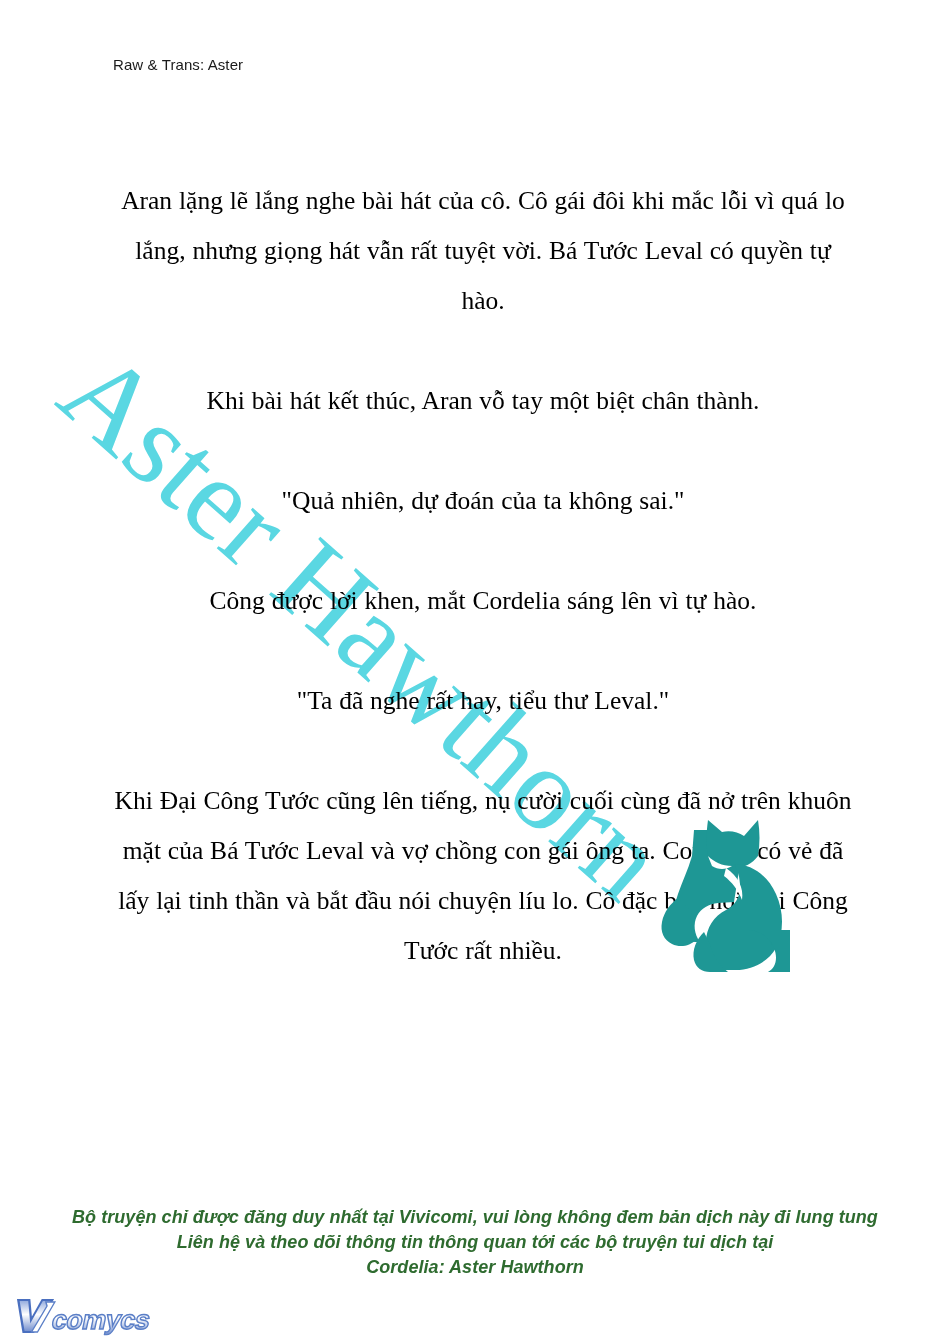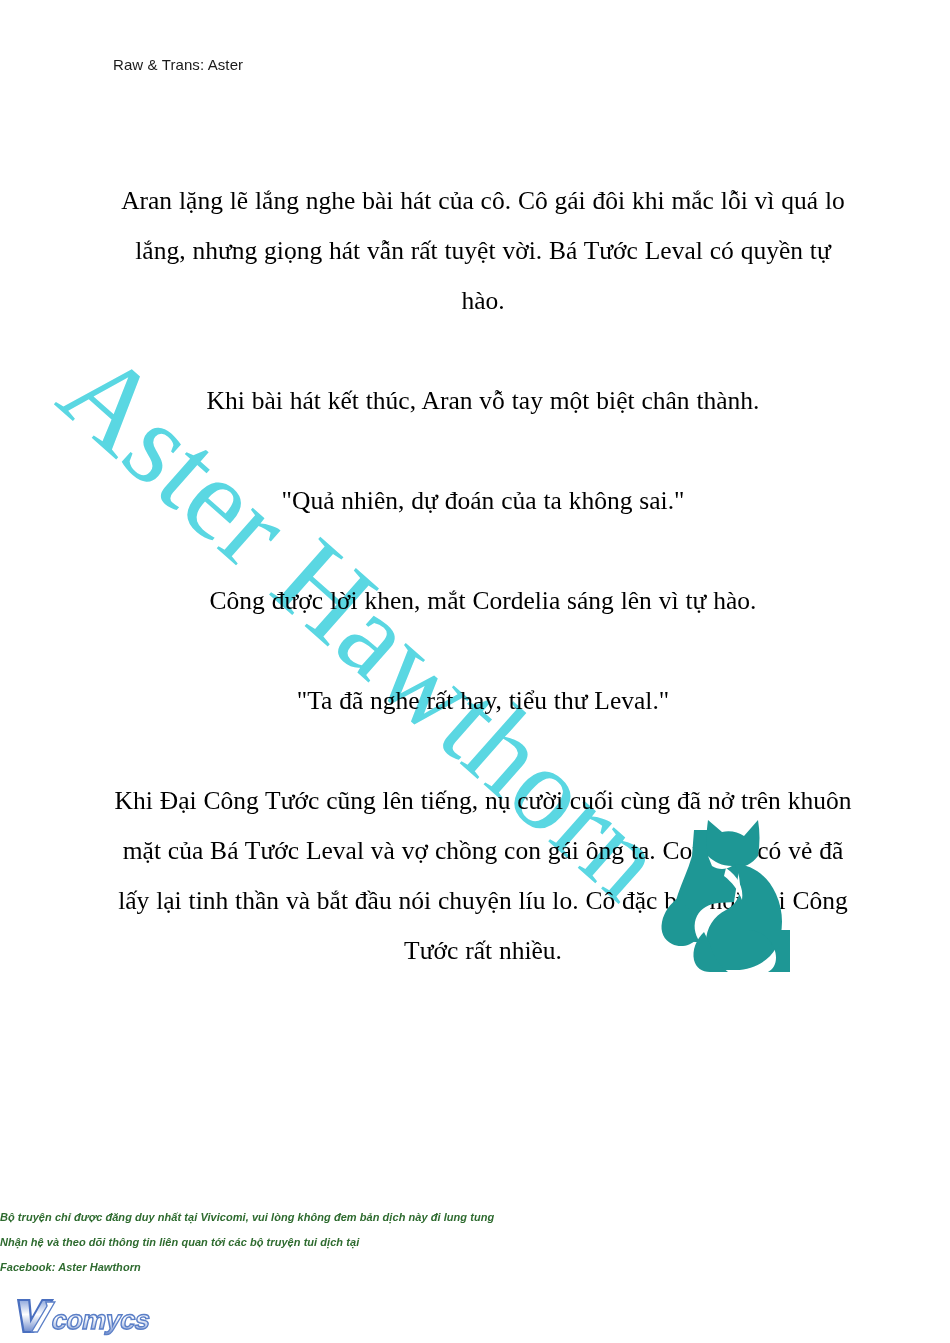--- a/index.html
+++ b/index.html
@@ -74,25 +74,25 @@
     z-index: 4;
     pointer-events: none;
   }
 
   
   #footer-credits {
     position: absolute;
     left: 0;
     right: 0;
     top: 1205px;
-    text-align: left;
+    text-align: center;
     font-family: "Liberation Sans", "DejaVu Sans", sans-serif;
     font-weight: bold;
     font-style: italic;
-    font-size: 11px;
+    font-size: 18px;
     line-height: 25px;
     color: #2e6b2f;
     letter-spacing: 0.05px;
   }
   #footer-credits .fline { display: block; white-space: nowrap; }
 
   
   #site-logo {
     position: absolute;
     left: 14px;
@@ -139,22 +139,22 @@
                L142 160 L142 118 Z"></path>
     </g>
     <g fill="#ffffff">
       <path d="M60 44 C66 50 74 54 84 54 C78 58 70 58 64 54 Z"></path>
       <path d="M78 56 C90 64 96 76 94 88 C90 78 84 70 76 64 Z"></path>
     </g>
   </svg>
 
   <div id="footer-credits">
     <span class="fline">Bộ truyện chỉ được đăng duy nhất tại Vivicomi, vui lòng không đem bản dịch này đi lung tung</span>
-    <span class="fline">Nhận hệ và theo dõi thông tin liên quan tới các bộ truyện tui dịch tại</span>
-    <span class="fline">Facebook: Aster Hawthorn</span>
+    <span class="fline">Liên hệ và theo dõi thông tin thông quan tới các bộ truyện tui dịch tại</span>
+    <span class="fline">Cordelia: Aster Hawthorn</span>
   </div>
 
   <svg id="site-logo" viewBox="0 0 148 51">
     <defs>
       <linearGradient id="logoGrad" x1="0" y1="0" x2="0" y2="1">
         <stop offset="0%" stop-color="#8fa8dd"></stop>
         <stop offset="45%" stop-color="#ffffff"></stop>
         <stop offset="100%" stop-color="#6f8ccd"></stop>
       </linearGradient>
     </defs>

